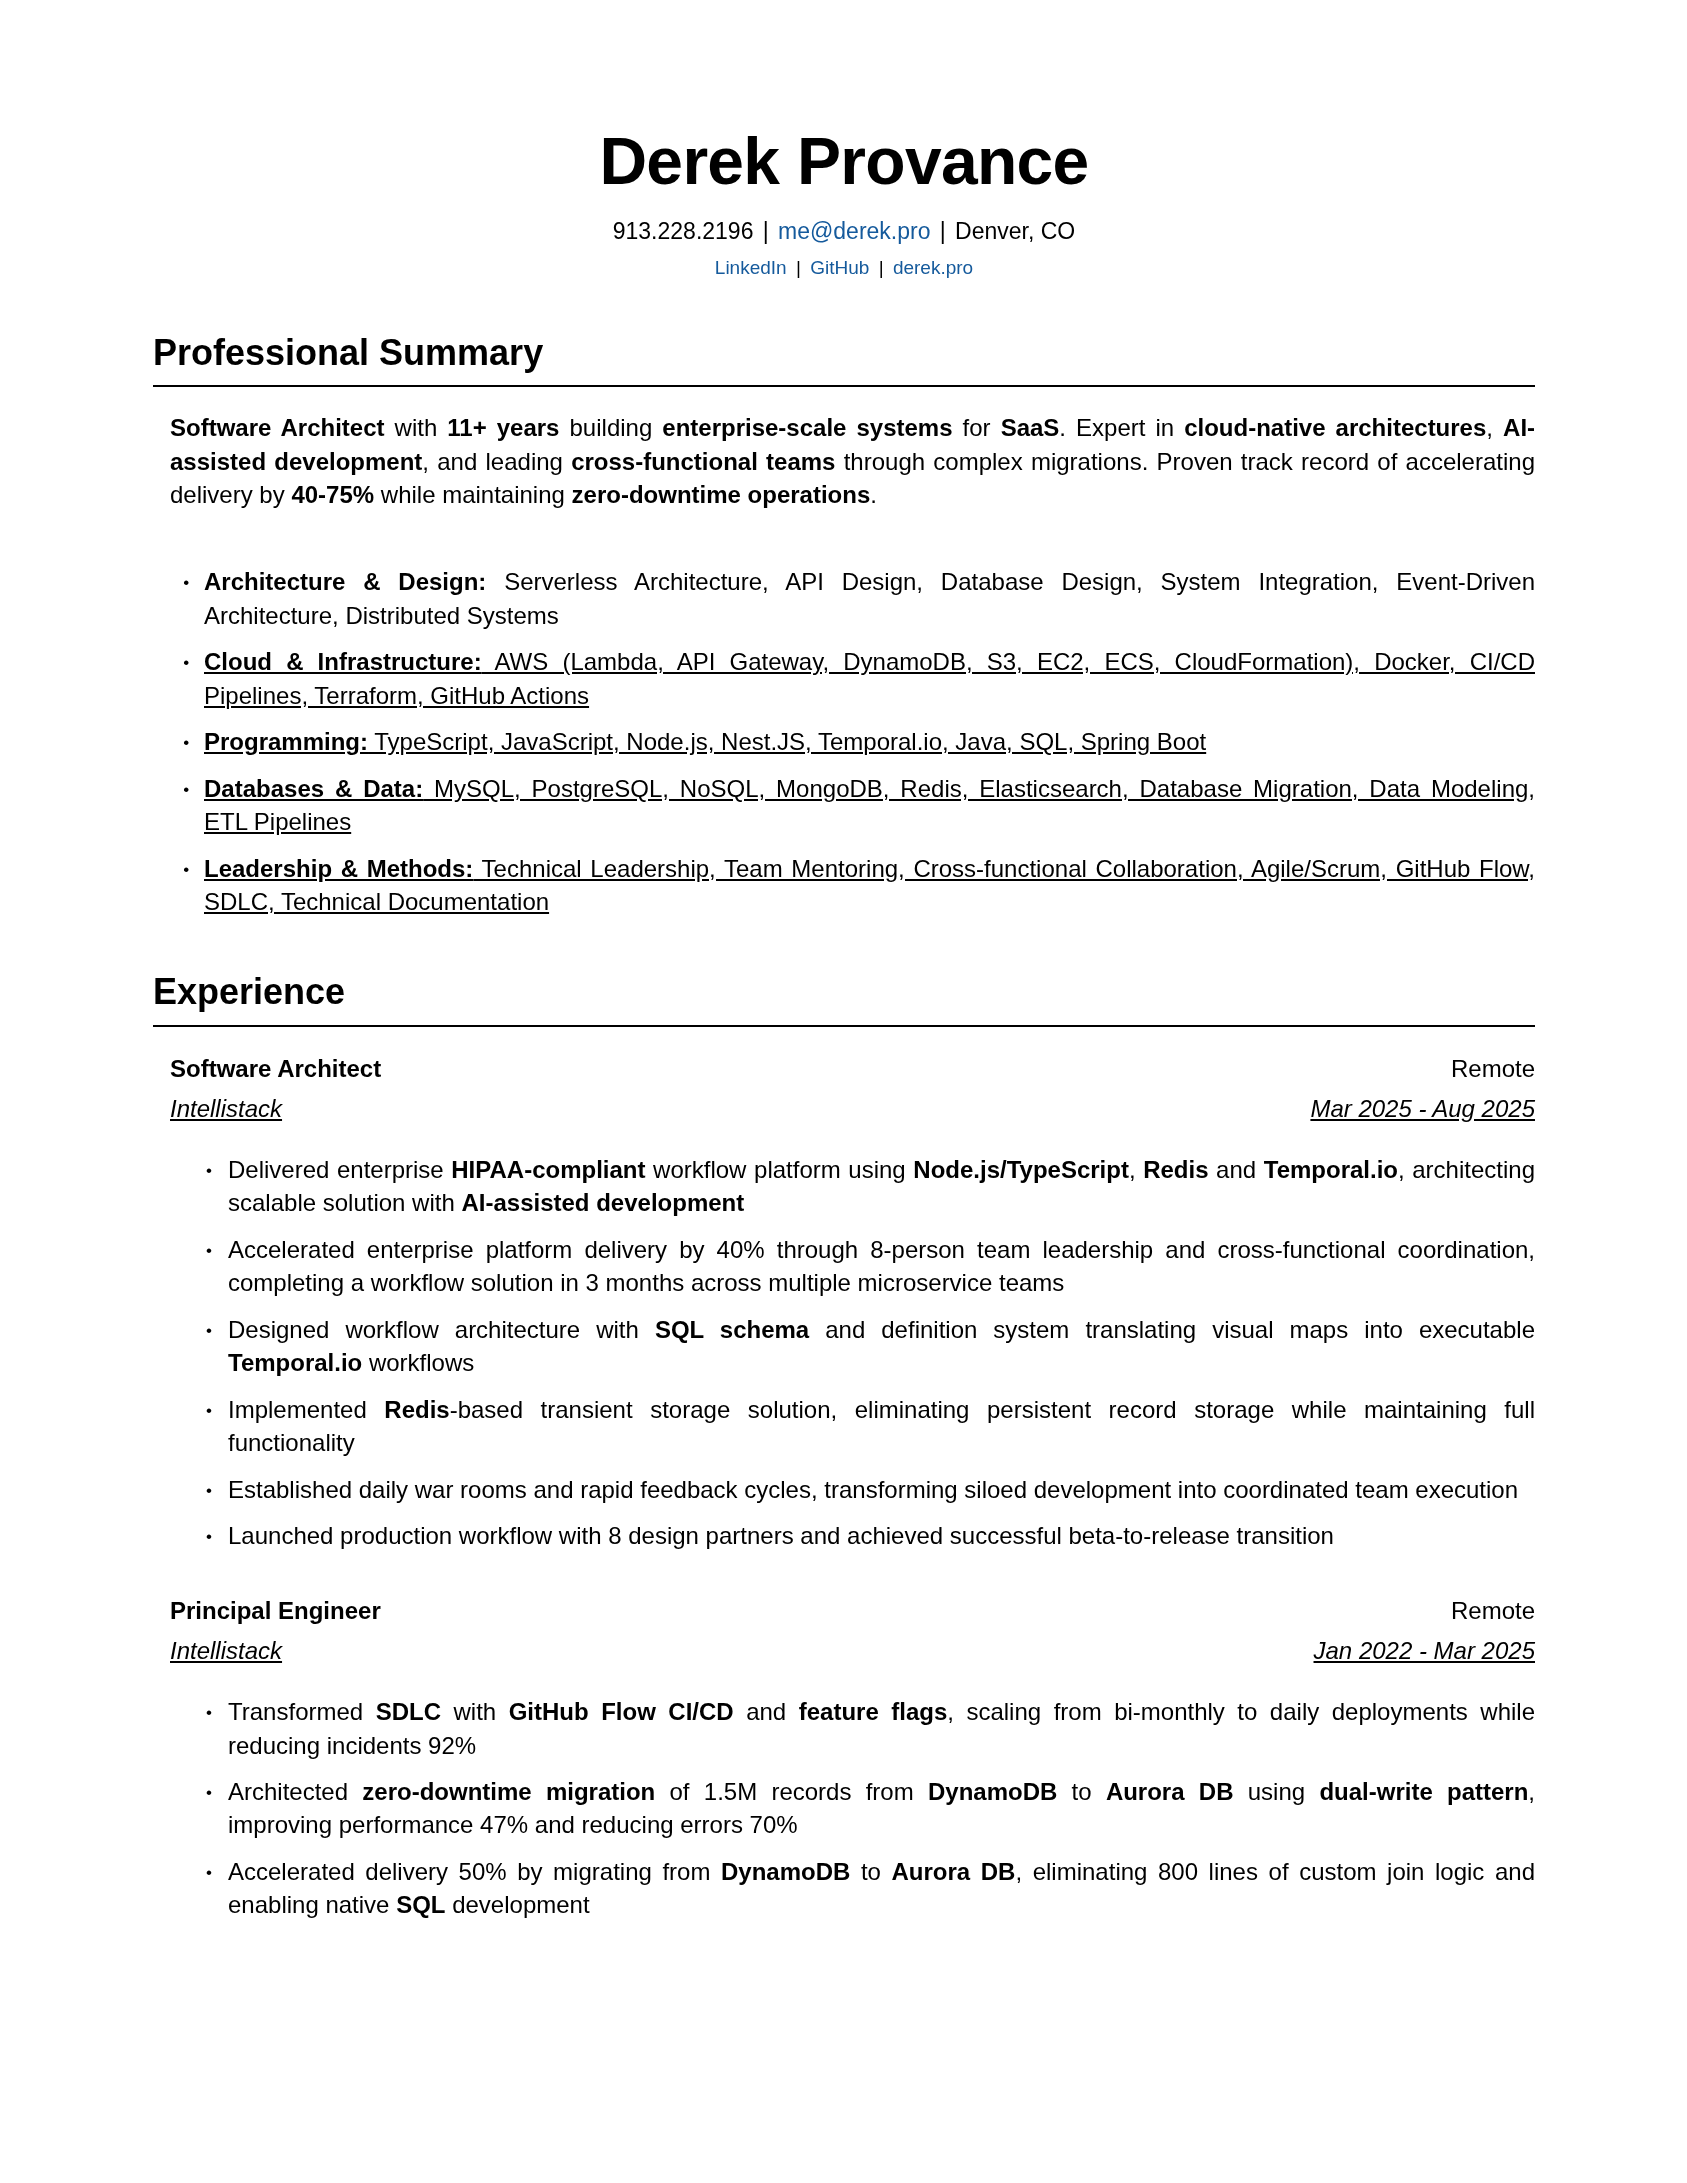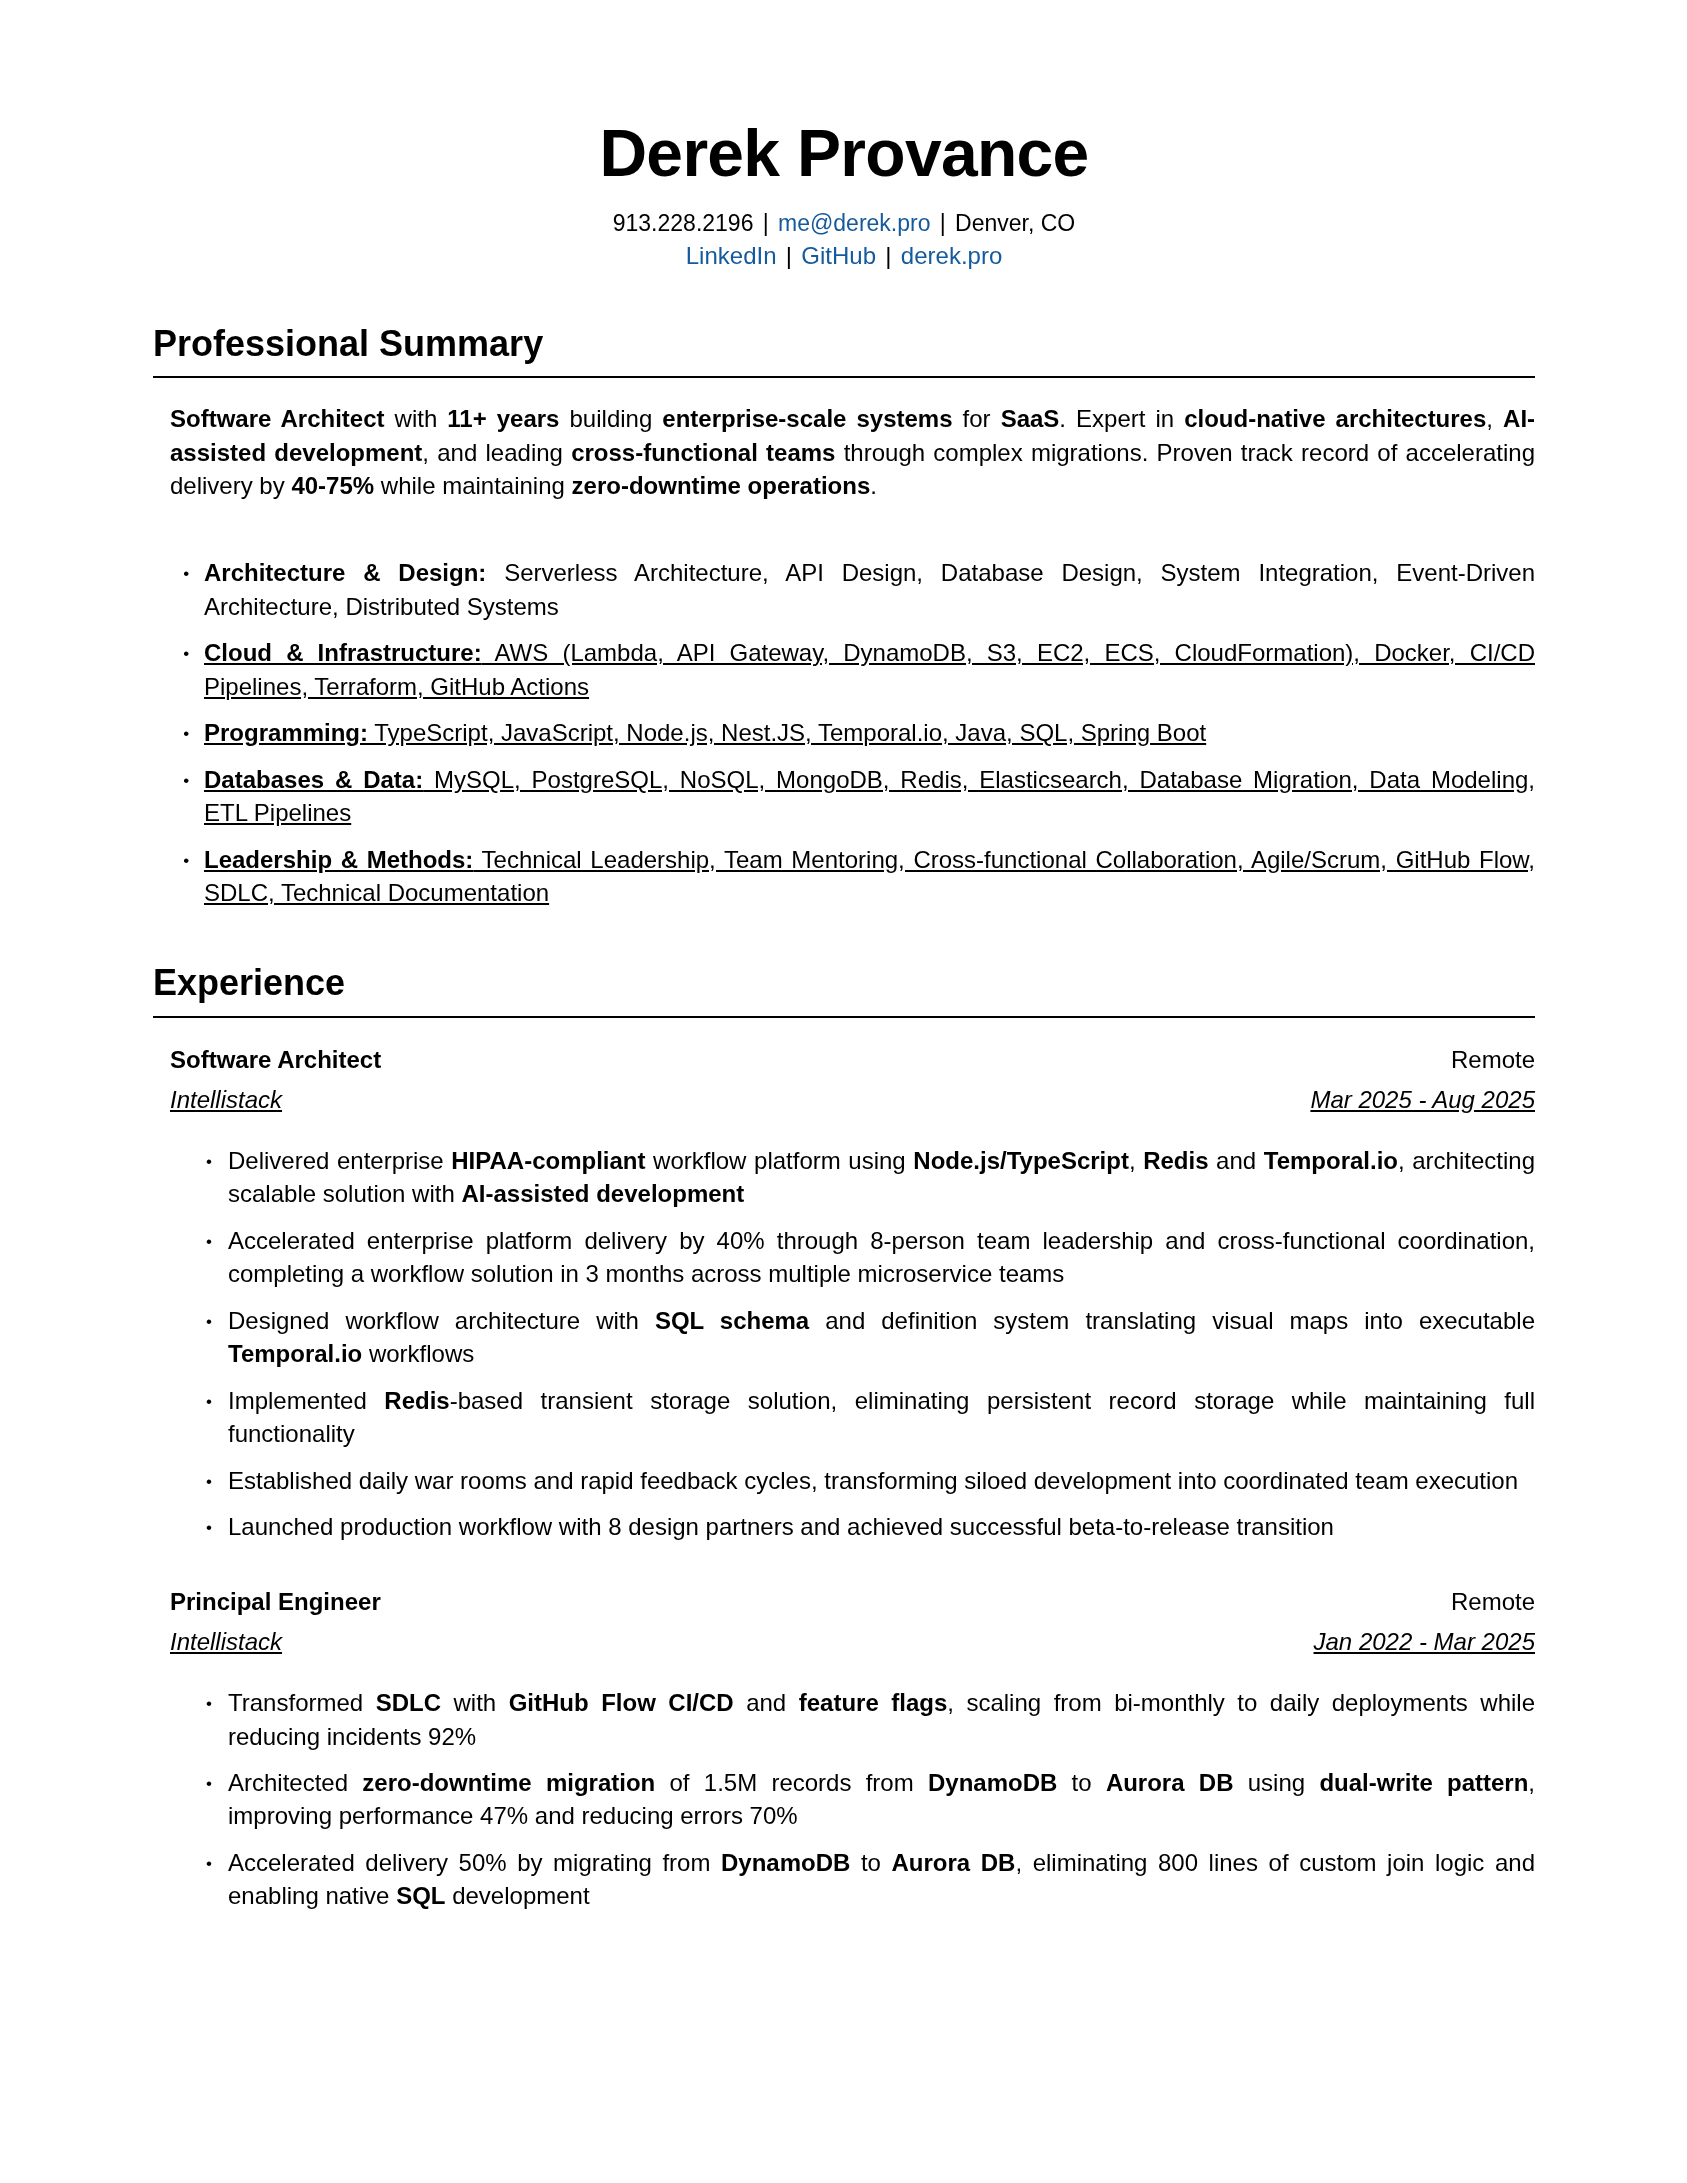--- a/index.html
+++ b/index.html
@@ -17,28 +17,28 @@
     background: var(--bg);
     color: var(--text);
     font-family: "Liberation Sans", "DejaVu Sans", sans-serif;
     overflow: hidden;
   }
   .page { padding: 109px 152px 0 153px; }
 
   
   .hdr { text-align: center; }
   .hdr h1 {
-    margin: 8px;
+    margin: 16px;
     font-size: 66px;
     font-weight: 700;
     letter-spacing: -0.7px;
     line-height: 1.1;
   }
   .contact { margin-top: 20px; font-size: 23px; }
-  .links   { margin-top: 5px; font-size: 24px; }
+  .links   { margin-top: 12px; font-size: 19px; }
   a.link { color: var(--link); text-decoration: none; cursor: pointer; }
   .sep { margin: 0 9.3px; color: var(--text); }
 
   
   section { margin-top: 54px; }
   section h2 {
     margin: 0;
     font-size: 36px;
     font-weight: 700;
     padding-bottom: 13.2px;

